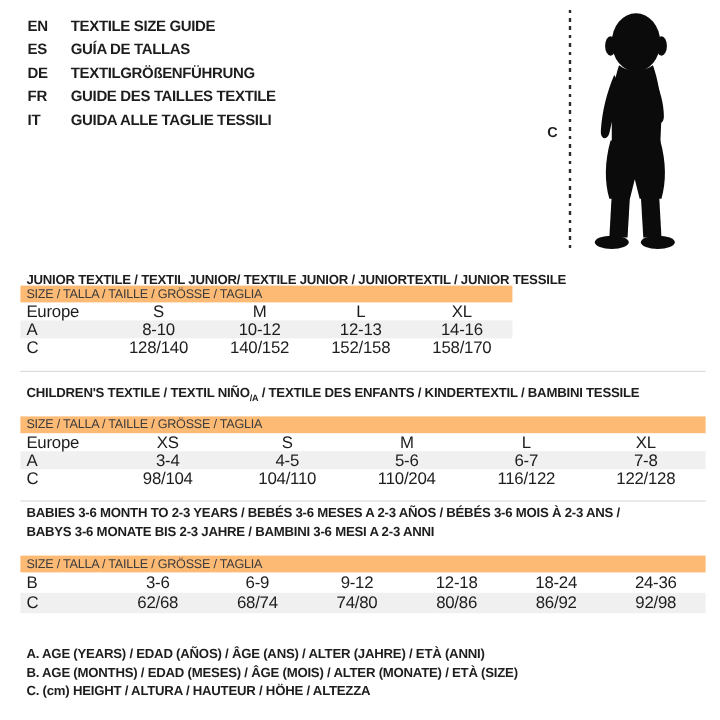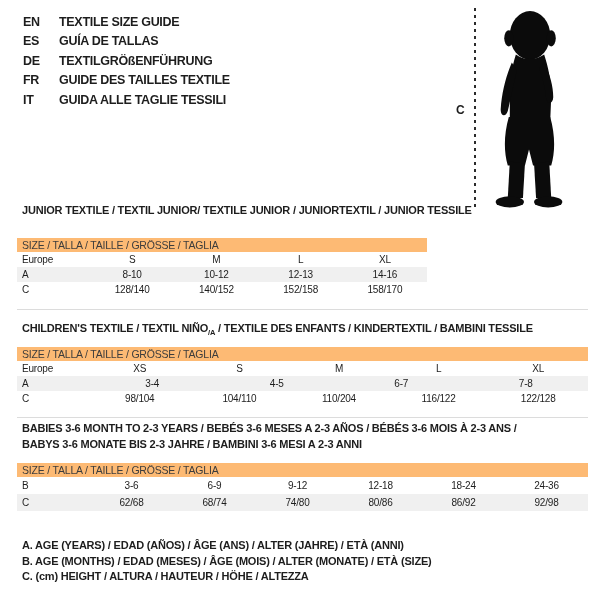--- a/index.html
+++ b/index.html
@@ -18,21 +18,21 @@
   .c-label{position:absolute;left:456px;top:103px;font-size:12px;font-weight:bold;}
   .baby-svg{position:absolute;left:483px;top:8px;}
   
   .sec-title{position:absolute;left:22px;font-size:11px;font-weight:bold;letter-spacing:-0.2px;white-space:nowrap;}
   .sec-title sub{font-size:7.5px;}
   .two-line{line-height:15.5px;}
   
   .tbl{position:absolute;left:17px;}
   .thead{height:14px;line-height:14px;background:#fdba74;color:#3c3c3c;
     font-size:10.5px;padding-left:5px;letter-spacing:-0.2px;}
-  .trow{display:flex;font-size:10px;letter-spacing:-0.2px;}
+  .trow{display:flex;font-size:14px;letter-spacing:-0.2px;}
   .h15{height:15px;line-height:15px;}
   .h17{height:17px;line-height:17px;}
   .alt{background:#f0f0f0;}
   .tlabel{width:73px;padding-left:5px;box-sizing:border-box;}
   .tcell{flex:1;text-align:center;}
   .divider{position:absolute;left:17px;width:571px;height:1px;background:#dcdcdc;}
   
   .footnotes{position:absolute;left:22px;top:538px;}
   .fnote{height:15.7px;line-height:15.7px;font-size:11px;font-weight:bold;letter-spacing:-0.2px;white-space:nowrap;}
 </style>
@@ -75,21 +75,21 @@
       <path d="M28,54 C22,68 18,84 17,100 C16.5,107 22,108.5 24,102 C27,90 30,74 33,62 Z"></path>
       <path d="M60,54 C66,66 69,78 69,88 C69,95 63,96 62,89 C61,79 58,68 55,60 Z"></path>
       <path d="M25,108 C20,126 20,142 24,156 L41,156 L45,140 L49,156 L67,156 C71,142 71,126 66,108 Z"></path>
       <path d="M26,152 L24,188 L39,188 L41,154 Z"></path>
       <path d="M50,154 L52,188 L67,188 L65,152 Z"></path>
       <ellipse cx="26" cy="192" rx="14" ry="5.5"></ellipse>
       <ellipse cx="64" cy="192" rx="14" ry="5.5"></ellipse>
     </g>
   </svg>
 
-  <div class="sec-title" style="top:204px">JUNIOR TEXTILE / TEXTIL JUNIOR/ TEXTILE JUNIOR / JUNIORTEXTIL / JUNIOR TESSILE</div>
+  <div class="sec-title" style="top:228px">JUNIOR TEXTILE / TEXTIL JUNIOR/ TEXTILE JUNIOR / JUNIORTEXTIL / JUNIOR TESSILE</div>
   <div class="tbl" style="top:238px;width:410px">
     <div class="thead">SIZE / TALLA / TAILLE / GRÖSSE / TAGLIA</div>
     <div class="trow h15">
       <span class="tlabel">Europe</span>
       <span class="tcell">S</span>
       <span class="tcell">M</span>
       <span class="tcell">L</span>
       <span class="tcell">XL</span>
     </div>
     <div class="trow h15 alt">
@@ -117,20 +117,21 @@
       <span class="tcell">XS</span>
       <span class="tcell">S</span>
       <span class="tcell">M</span>
       <span class="tcell">L</span>
       <span class="tcell">XL</span>
     </div>
     <div class="trow h15 alt">
       <span class="tlabel">A</span>
       <span class="tcell">3-4</span>
       <span class="tcell">4-5</span>
+      <span class="tcell">5-6</span>
       <span class="tcell">6-7</span>
       <span class="tcell">7-8</span>
     </div>
     <div class="trow h15">
       <span class="tlabel">C</span>
       <span class="tcell">98/104</span>
       <span class="tcell">104/110</span>
       <span class="tcell">110/204</span>
       <span class="tcell">116/122</span>
       <span class="tcell">122/128</span>

